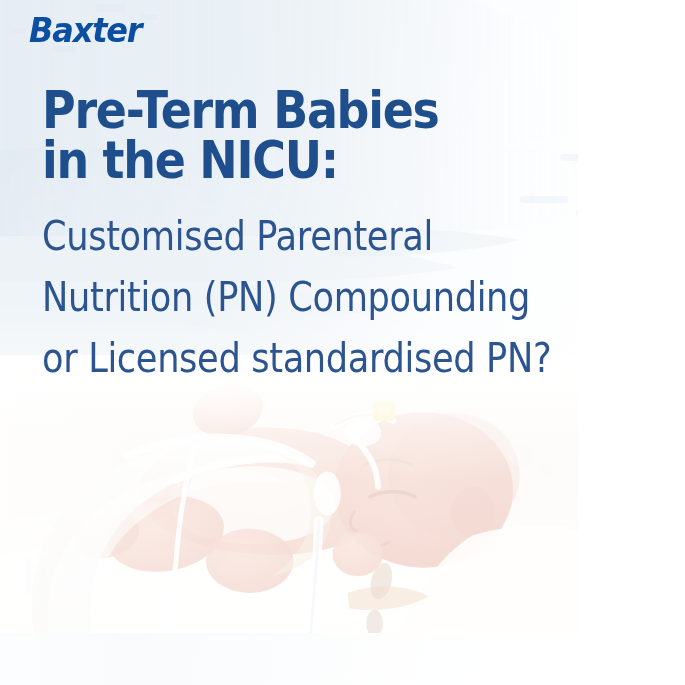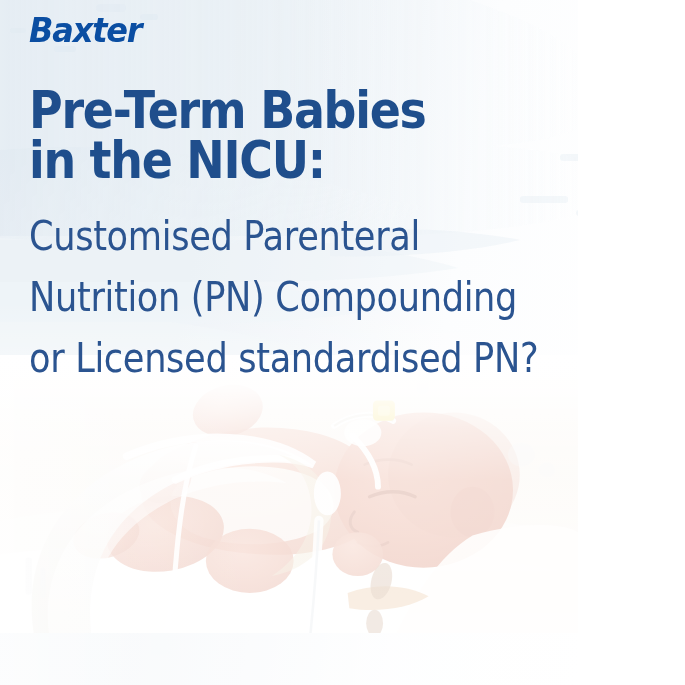--- a/index.html
+++ b/index.html
@@ -67,21 +67,21 @@
     letter-spacing:-1.2px;
     color:#0b4ea2;
     line-height:1;
     transform:scaleX(.97);
     transform-origin:left center;
   }
 
   
   .textblock {
     position:absolute;
-    left:29px; top:86px;
+    left:42px; top:86px;
     width:640px;
   }
   .headline {
     font-family:"DejaVu Sans", sans-serif;
     font-weight:700;
     font-size:51px;
     line-height:.99;
     letter-spacing:-1.4px;
     color:#1f4e8c;
     transform:scaleX(.90);

